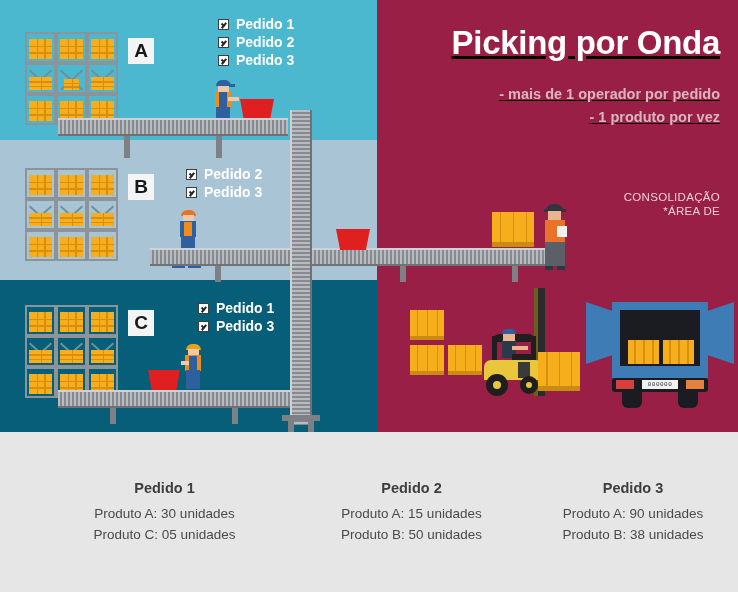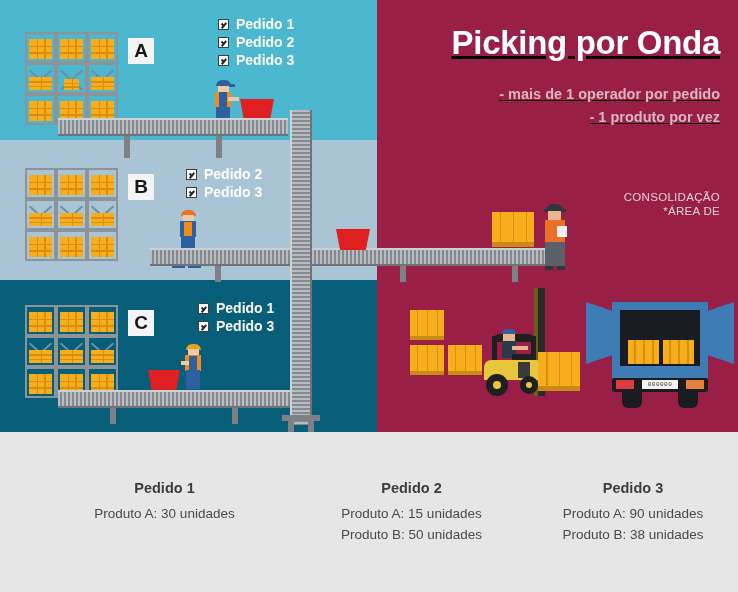--- a/index.html
+++ b/index.html
@@ -581,20 +581,21 @@
     <div style="position:absolute;left:12px;top:80px;width:18px;height:9px;background:#d93d3d;"></div>
     <div style="position:absolute;left:82px;top:80px;width:18px;height:9px;background:#e8803d;"></div>
     <div style="position:absolute;left:38px;top:80px;width:36px;height:9px;background:#f2f2f2;display:flex;align-items:center;justify-content:center;font-size:6px;letter-spacing:.5px;color:#333;font-family:'Liberation Mono',monospace;">000000</div>
     <div style="position:absolute;left:18px;top:90px;width:20px;height:18px;background:#1b1b22;border-radius:0 0 6px 6px;"></div>
     <div style="position:absolute;left:74px;top:90px;width:20px;height:18px;background:#1b1b22;border-radius:0 0 6px 6px;"></div>
   </div>
 
   <div class="col" id="col1">
     <div class="colTitle">Pedido 1</div>
     <div class="colLine">Produto A: 30 unidades</div>
+    <div class="colLine">Produto C: 05 unidades</div>
   </div>
   <div class="col" id="col2">
     <div class="colTitle">Pedido 2</div>
     <div class="colLine">Produto A: 15 unidades</div>
     <div class="colLine">Produto B: 50 unidades</div>
   </div>
   <div class="col" id="col3">
     <div class="colTitle">Pedido 3</div>
     <div class="colLine">Produto A: 90 unidades</div>
     <div class="colLine">Produto B: 38 unidades</div>

